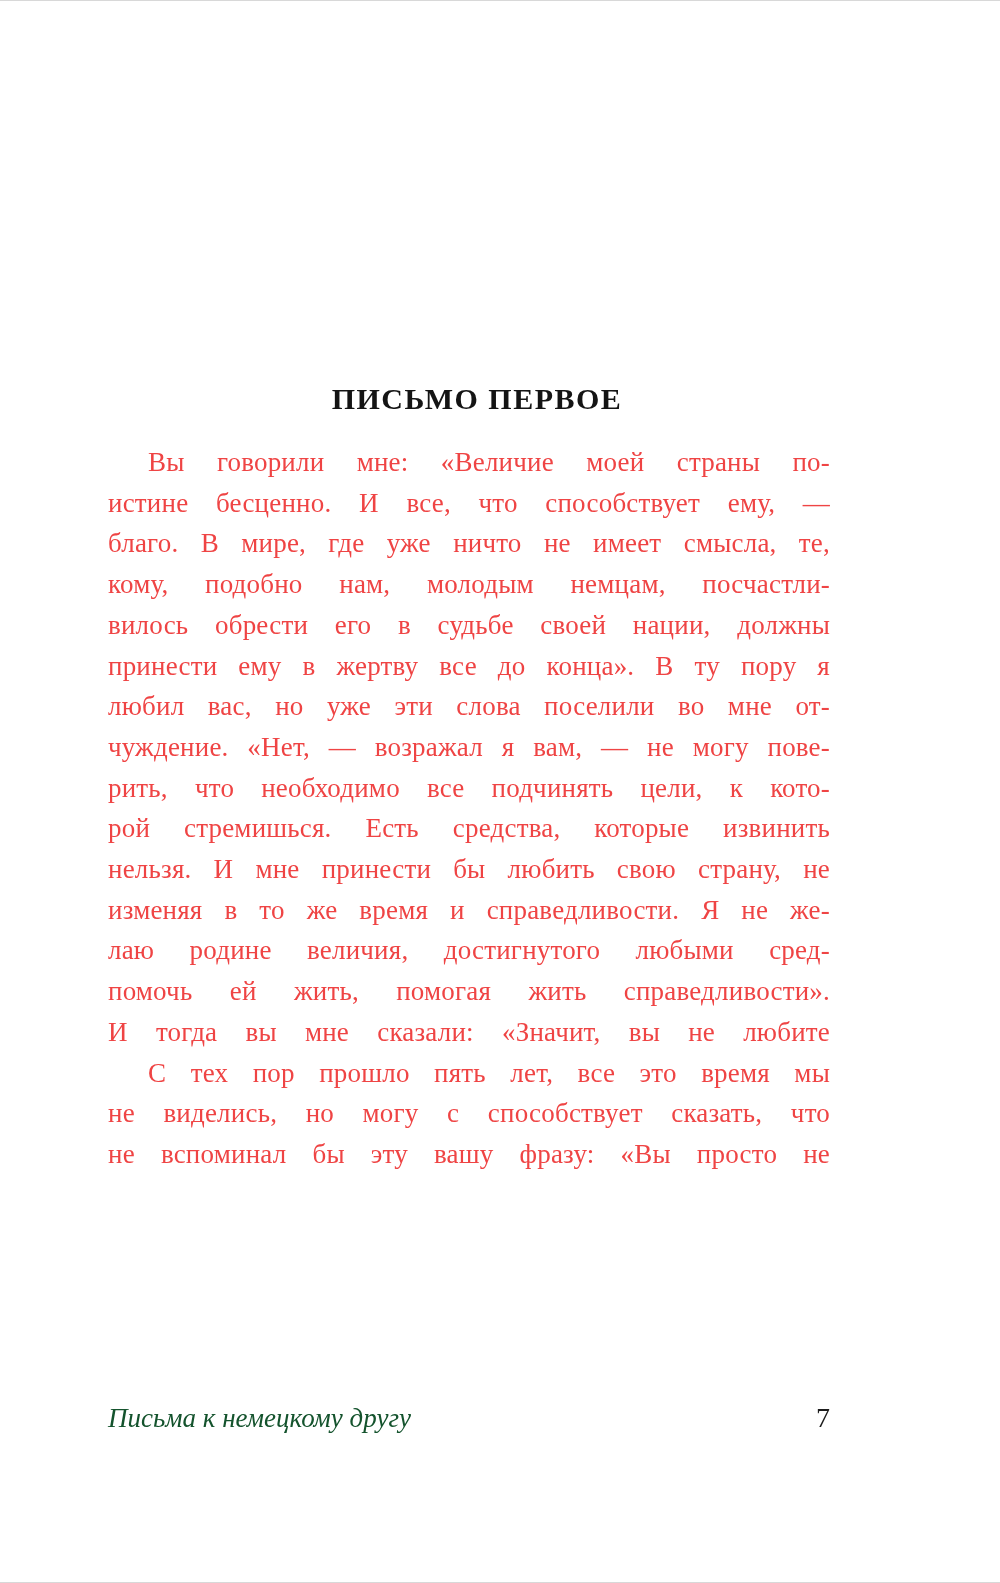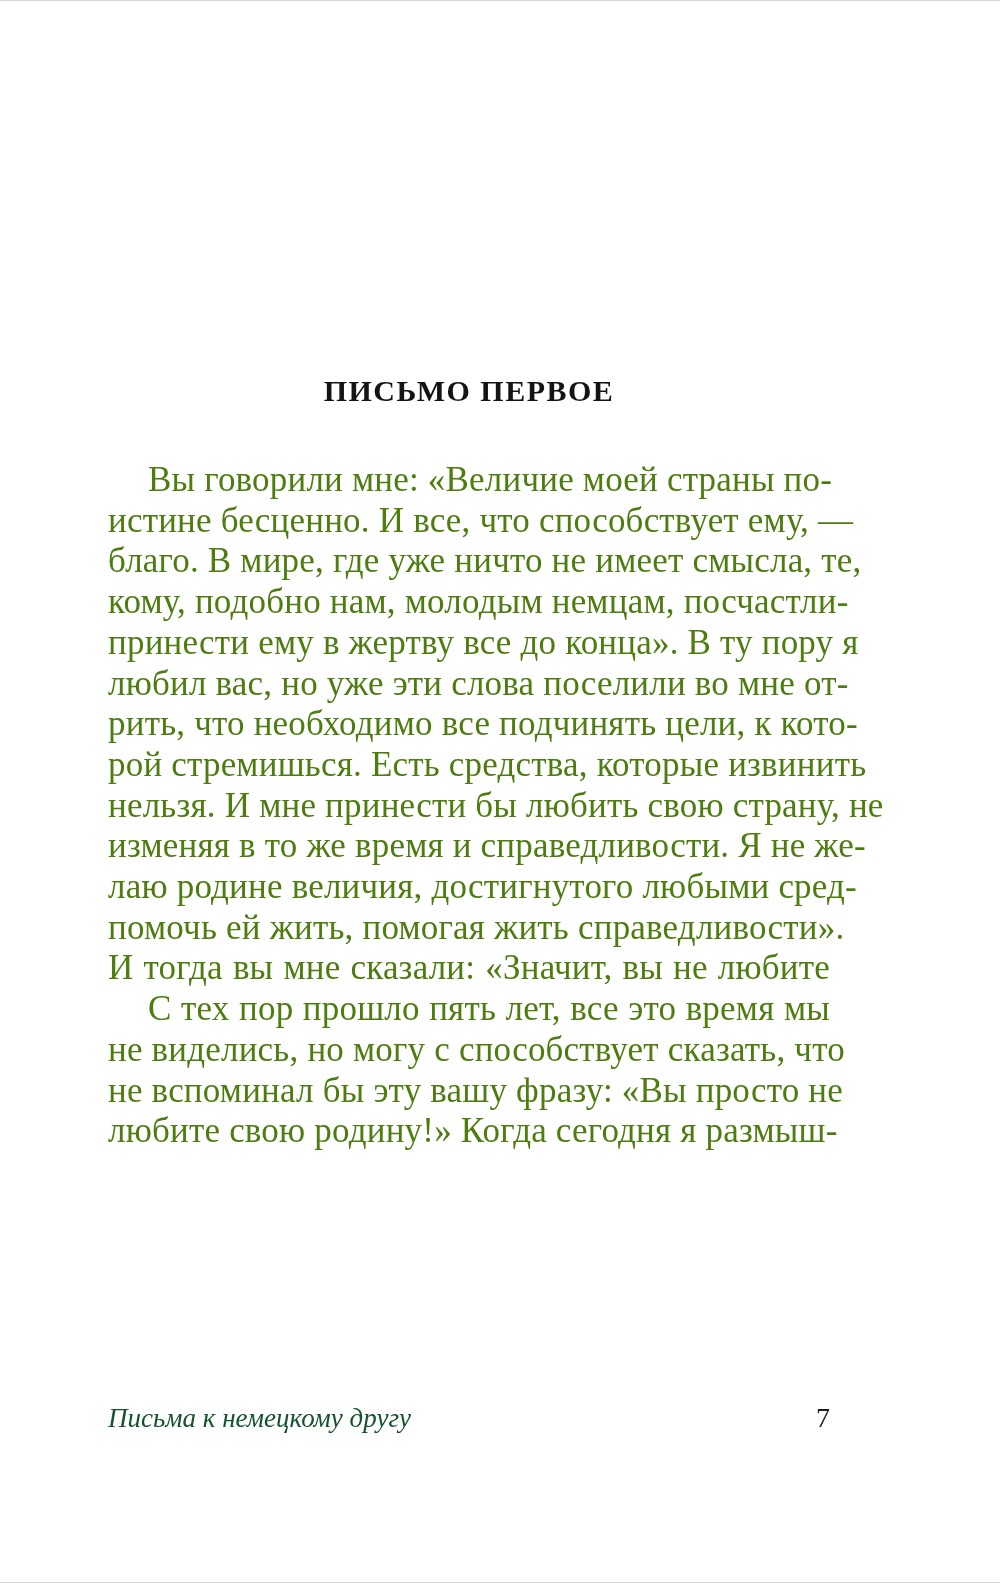--- a/index.html
+++ b/index.html
@@ -26,38 +26,37 @@
     background: #d8d8d8;
   }
   .edge-line.top { top: 0; }
   .edge-line.bottom { bottom: 0; }
 
   .chapter-title {
     position: absolute;
     top: 374px;
     left: 108px;
     width: 722px;
-    margin: 0;
+    margin: 8px;
     text-align: center;
     font-size: 30px;
     font-weight: bold;
     letter-spacing: 1.5px;
     font-family: "Liberation Serif", serif;
     color: #141414;
   }
 
   .body-text {
     position: absolute;
     top: 442px;
     left: 108px;
     width: 722px;
-    font-size: 35px;
+    font-size: 27px;
     line-height: 40.7px;
-    color: #4d7c0f;
-    margin-top: 18px;
+    color: #ef4444;
   }
   .paragraph {
     margin: 0;
     padding: 0;
   }
   .line {
     text-align: justify;
     text-align-last: justify;
     white-space: nowrap;
     letter-spacing: 0.2px;
@@ -95,35 +94,36 @@
   <div class="edge-line top"></div>
 
   <h1 class="chapter-title">ПИСЬМО ПЕРВОЕ</h1>
 
   <div class="body-text" id="paragraphs">
       <div class="paragraph">
         <div class="line first">Вы говорили мне: «Величие моей страны по-</div>
         <div class="line">истине бесценно. И все, что способствует ему, —</div>
         <div class="line">благо. В мире, где уже ничто не имеет смысла, те,</div>
         <div class="line">кому, подобно нам, молодым немцам, посчастли-</div>
+        <div class="line">вилось обрести его в судьбе своей нации, должны</div>
         <div class="line">принести ему в жертву все до конца». В ту пору я</div>
         <div class="line">любил вас, но уже эти слова поселили во мне от-</div>
+        <div class="line">чуждение. «Нет, — возражал я вам, — не могу пове-</div>
         <div class="line">рить, что необходимо все подчинять цели, к кото-</div>
         <div class="line">рой стремишься. Есть средства, которые извинить</div>
         <div class="line">нельзя. И мне принести бы любить свою страну, не</div>
         <div class="line">изменяя в то же время и справедливости. Я не же-</div>
         <div class="line">лаю родине величия, достигнутого любыми сред-</div>
         <div class="line">помочь ей жить, помогая жить справедливости».</div>
         <div class="line">И тогда вы мне сказали: «Значит, вы не любите</div>
       </div>
       <div class="paragraph">
         <div class="line first">С тех пор прошло пять лет, все это время мы</div>
         <div class="line">не виделись, но могу с способствует сказать, что</div>
         <div class="line">не вспоминал бы эту вашу фразу: «Вы просто не</div>
-        <div class="line last">любите свою родину!» Когда сегодня я размыш-</div>
       </div>
     </div>
 
   <div class="footer">
     <span class="footer-book-title">Письма к немецкому другу</span>
     <span class="footer-page-number">7</span>
   </div>
 
   <div class="edge-line bottom"></div>
 </div>

